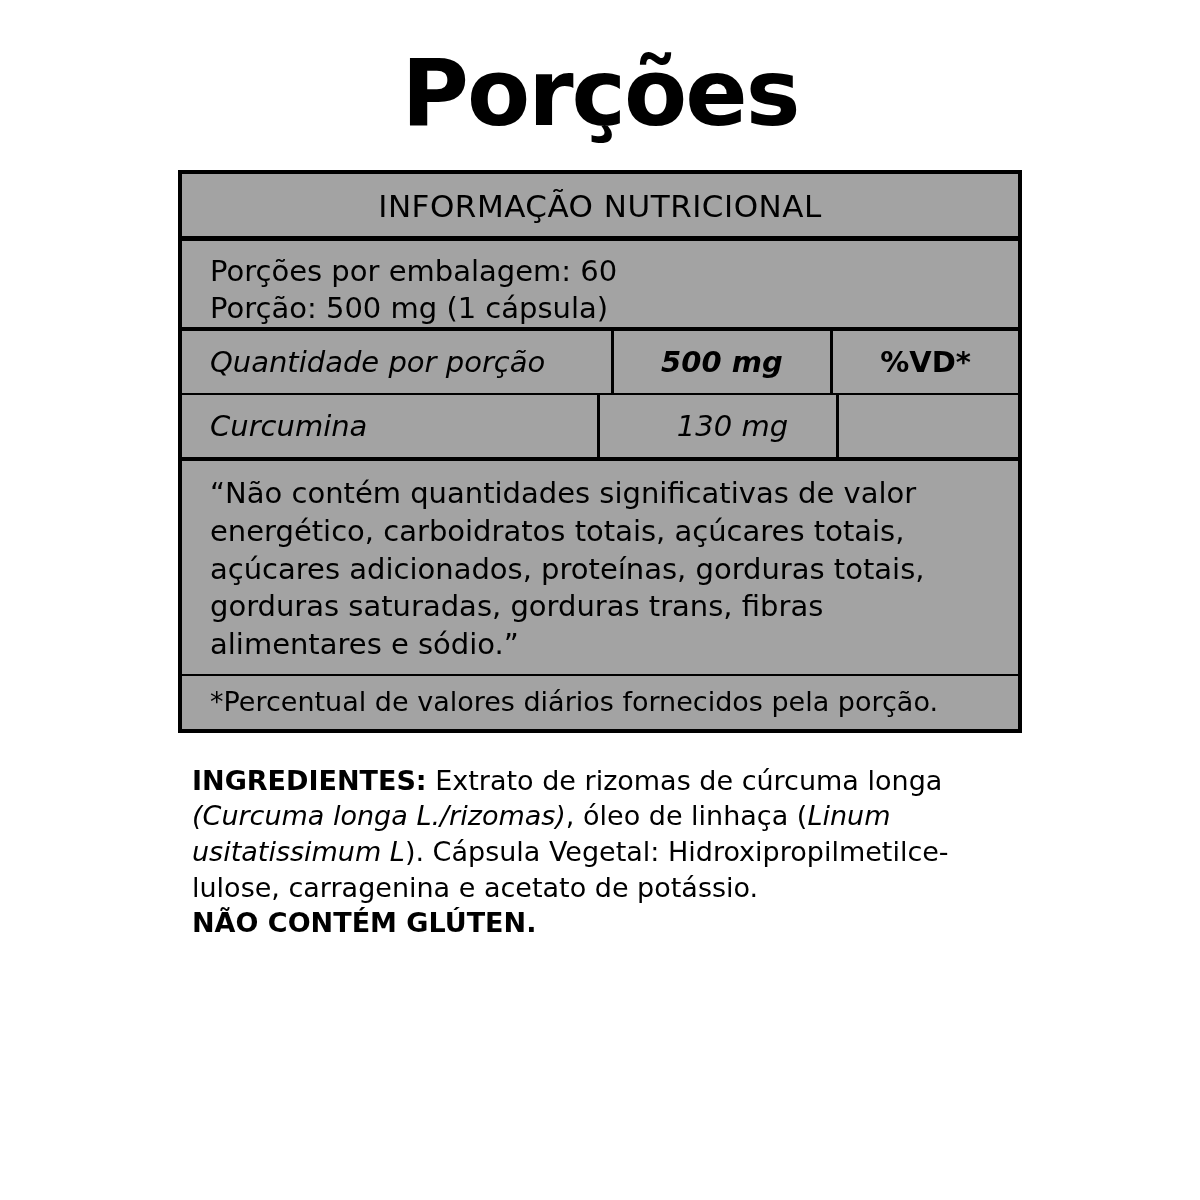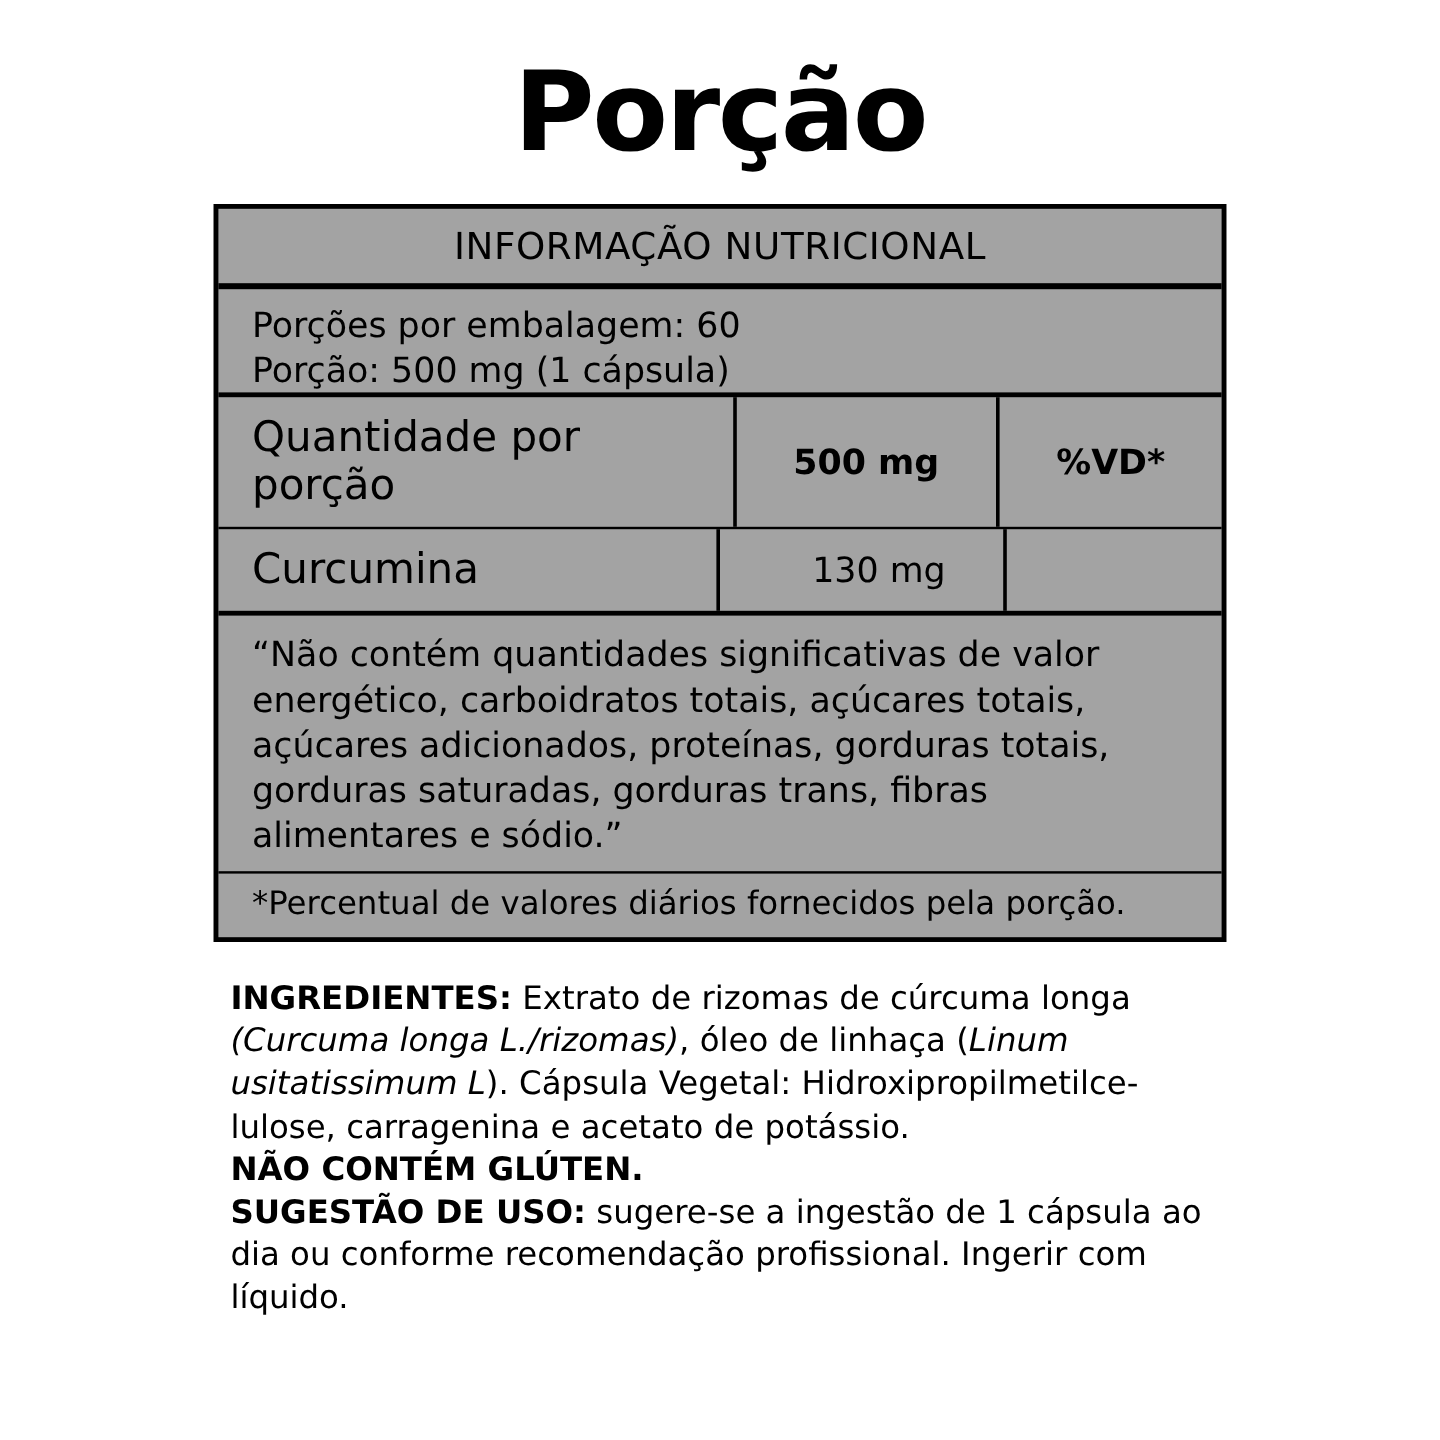--- a/index.html
+++ b/index.html
@@ -69,28 +69,30 @@
     border-collapse: collapse;
     table-layout: fixed;
   }
   table.facts td {
     vertical-align: middle;
     padding: 14px 0;
   }
   .col-name {
     width: 50%;
     padding-left: 28px !important;
-    font-size: 35px;
+    font-size: 29px;
+    font-style: italic;
   }
   .col-amount {
     width: 27%;
     text-align: center;
     font-size: 29px;
     border-left: 3px solid #000;
     border-right: 3px solid #000;
+    font-style: italic;
   }
   .col-vd {
     width: 23%;
     text-align: center;
     font-size: 29px;
   }
   .facts-head td {
     font-weight: bold;
     padding-top: 16px;
     padding-bottom: 16px;
@@ -140,21 +142,21 @@
   }
   .usage {
     margin-top: 2px;
   }
 </style>
 </head>
 <body>
 
 <div class="label-root">
 
-  <div class="product-title">Porção</div>
+  <div class="product-title">Porções</div>
 
   <div class="nutrition-panel">
 
     <div class="panel-heading">INFORMAÇÃO NUTRICIONAL</div>
 
     <div class="rule-thick"></div>
 
     <div class="servings">
       <div>Porções por embalagem: 60</div>
       <div>Porção: 500 mg (1 cápsula)</div>
@@ -192,18 +194,15 @@
 
     <div class="footnote">*Percentual de valores diários fornecidos pela porção.</div>
 
   </div>
 
   <div class="info-block">
     <p>
       <span class="bold">INGREDIENTES:</span><span> Extrato de rizomas de cúrcuma longa </span><span class="ital">(Curcuma longa L./rizomas)</span><span>, óleo de linhaça (</span><span class="ital">Linum usitatissimum L</span><span>). Cápsula Vegetal: Hidroxipropilmetilce-lulose, carragenina e acetato de potássio.</span>
     </p>
     <p class="no-gluten">NÃO CONTÉM GLÚTEN.</p>
-    <p class="usage">
-      <span class="bold">SUGESTÃO DE USO:</span><span> sugere-se a ingestão de 1 cápsula ao dia ou conforme recomendação profissional. Ingerir com líquido.</span>
-    </p>
   </div>
 
 </div>
 
 </body></html>

